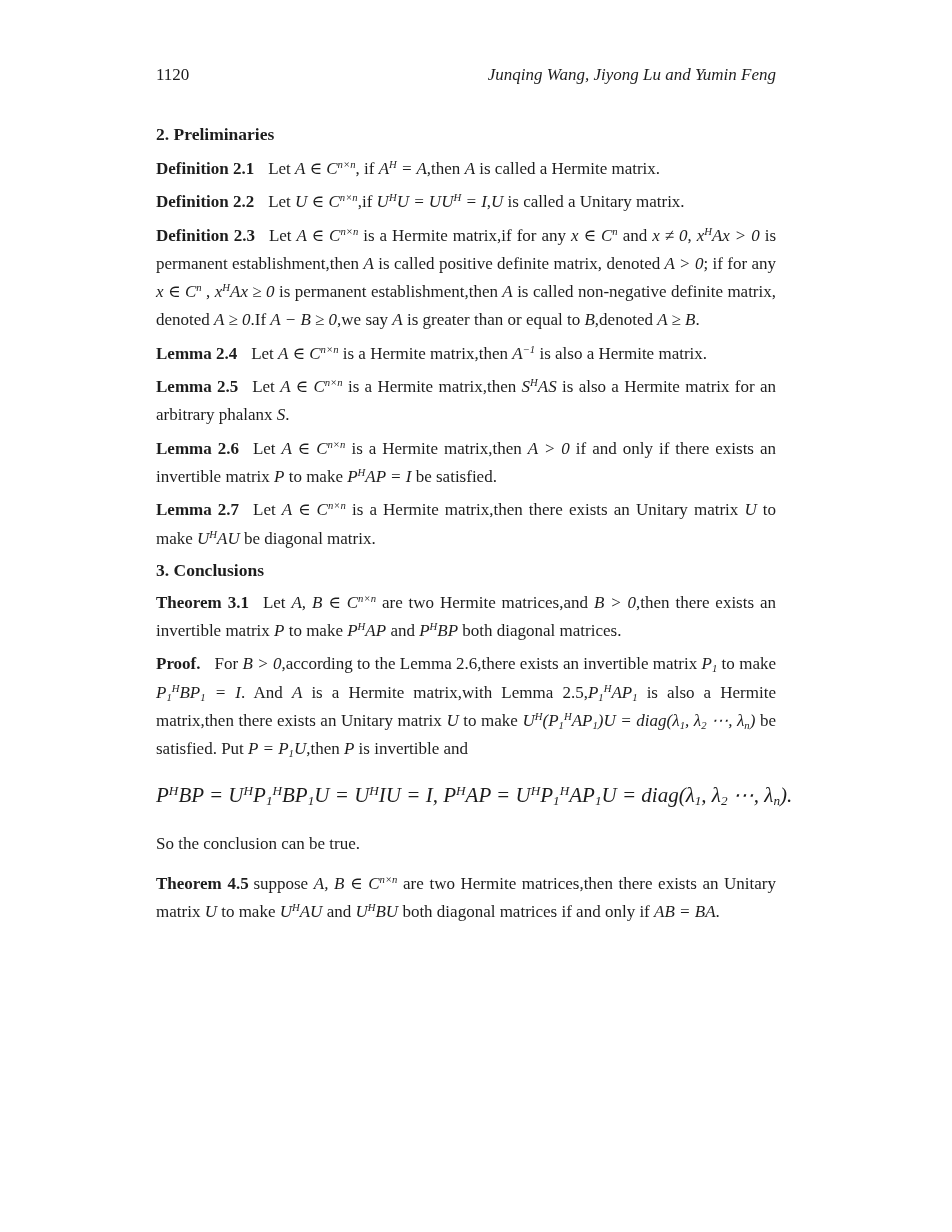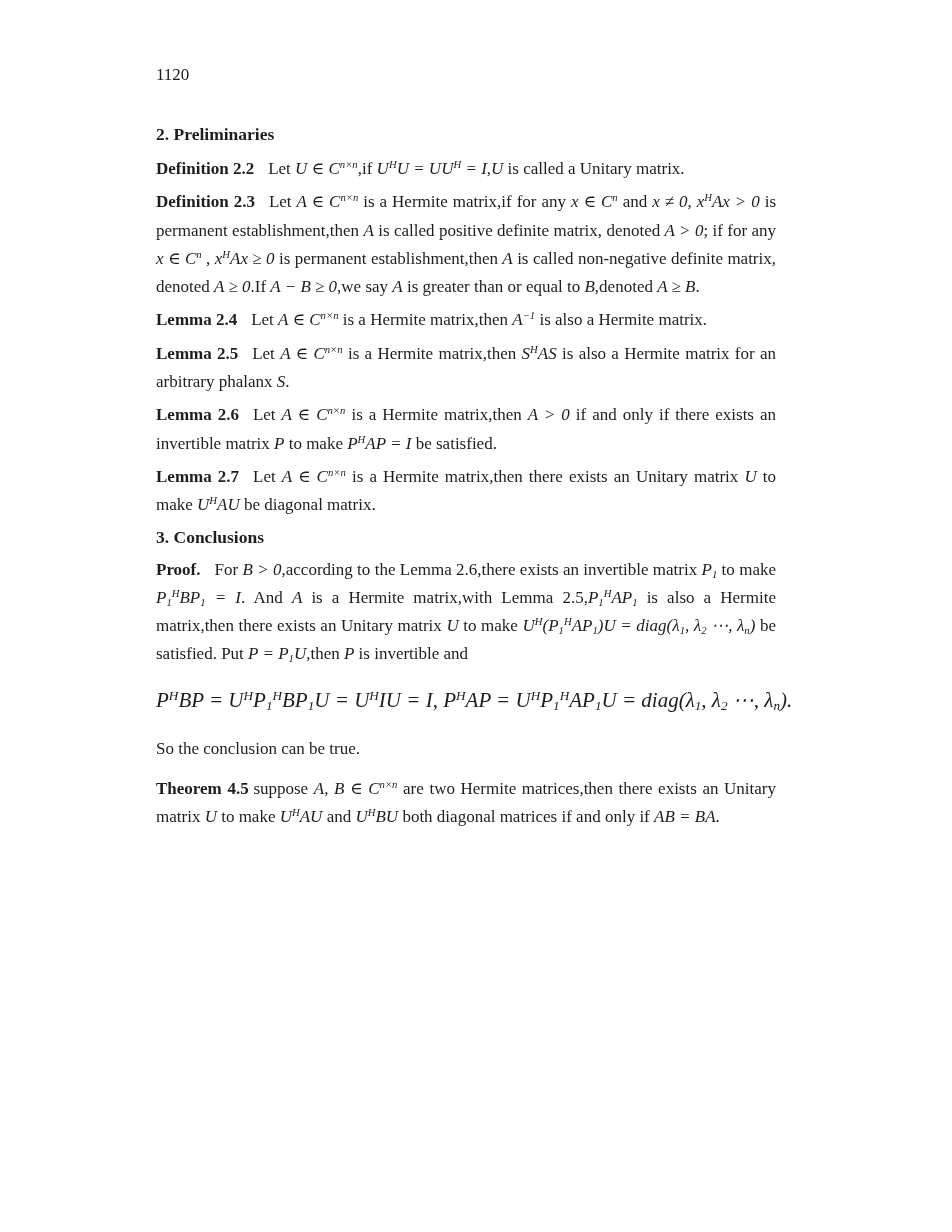--- a/index.html
+++ b/index.html
@@ -66,39 +66,42 @@
   }
 </style>
 </head>
 <body>
 
 <div class="page">
   <div class="content">
 
     <div class="header">
       <span class="page-number">1120</span>
+      <span class="running-head">Junqing Wang, Jiyong Lu and Yumin Feng</span>
     </div>
 
     <h2 class="sec sec-prelim">2. Preliminaries</h2>
 
+    <p class="para"><span class="plabel wide">Definition 2.1</span><span>Let <i class="math">A ∈ C<sup>n×n</sup></i>, if <i class="math">A<sup>H</sup> = A</i>,then <i class="math">A</i> is called a Hermite matrix.</span></p>
 
     <p class="para"><span class="plabel wide">Definition 2.2</span><span>Let <i class="math">U ∈ C<sup>n×n</sup></i>,if <i class="math">U<sup>H</sup>U = UU<sup>H</sup> = I</i>,<i class="math">U</i> is called a Unitary matrix.</span></p>
 
     <p class="para"><span class="plabel wide">Definition 2.3</span><span>Let <i class="math">A ∈ C<sup>n×n</sup></i> is a Hermite matrix,if for any <i class="math">x ∈ C<sup>n</sup></i> and <i class="math">x ≠ 0</i>, <i class="math">x<sup>H</sup>Ax &gt; 0</i> is permanent establishment,then <i class="math">A</i> is called positive definite matrix, denoted <i class="math">A &gt; 0</i>; if for any <i class="math">x ∈ C<sup>n</sup></i> , <i class="math">x<sup>H</sup>Ax ≥ 0</i> is permanent establishment,then <i class="math">A</i> is called non-negative definite matrix, denoted <i class="math">A ≥ 0</i>.If <i class="math">A − B ≥ 0</i>,we say <i class="math">A</i> is greater than or equal to <i class="math">B</i>,denoted <i class="math">A ≥ B</i>.</span></p>
 
     <p class="para"><span class="plabel wide">Lemma 2.4</span><span>Let <i class="math">A ∈ C<sup>n×n</sup></i> is a Hermite matrix,then <i class="math">A<sup>−1</sup></i> is also a Hermite matrix.</span></p>
 
     <p class="para"><span class="plabel wide">Lemma 2.5</span><span>Let <i class="math">A ∈ C<sup>n×n</sup></i> is a Hermite matrix,then <i class="math">S<sup>H</sup>AS</i> is also a Hermite matrix for an arbitrary phalanx <i class="math">S</i>.</span></p>
 
     <p class="para"><span class="plabel wide">Lemma 2.6</span><span>Let <i class="math">A ∈ C<sup>n×n</sup></i> is a Hermite matrix,then <i class="math">A &gt; 0</i> if and only if there exists an invertible matrix <i class="math">P</i> to make <i class="math">P<sup>H</sup>AP = I</i> be satisfied.</span></p>
 
     <p class="para"><span class="plabel wide">Lemma 2.7</span><span>Let <i class="math">A ∈ C<sup>n×n</sup></i> is a Hermite matrix,then there exists an Unitary matrix <i class="math">U</i> to make <i class="math">U<sup>H</sup>AU</i> be diagonal matrix.</span></p>
 
     <h2 class="sec sec-concl">3. Conclusions</h2>
 
+    <p class="para"><span class="plabel wide">Theorem 3.1</span><span>Let <i class="math">A, B ∈ C<sup>n×n</sup></i> are two Hermite matrices,and <i class="math">B &gt; 0</i>,then there exists an invertible matrix <i class="math">P</i> to make <i class="math">P<sup>H</sup>AP</i> and <i class="math">P<sup>H</sup>BP</i> both diagonal matrices.</span></p>
 
     <p class="para"><span class="plabel wide">Proof.</span><span>For <i class="math">B &gt; 0</i>,according to the Lemma 2.6,there exists an invertible matrix <i class="math">P<sub>1</sub></i> to make <i class="math">P<sub>1</sub><sup>H</sup>BP<sub>1</sub> = I</i>. And <i class="math">A</i> is a Hermite matrix,with Lemma 2.5,<i class="math">P<sub>1</sub><sup>H</sup>AP<sub>1</sub></i> is also a Hermite matrix,then there exists an Unitary matrix <i class="math">U</i> to make <i class="math">U<sup>H</sup>(P<sub>1</sub><sup>H</sup>AP<sub>1</sub>)U = diag(λ<sub>1</sub>, λ<sub>2</sub> ⋯, λ<sub>n</sub>)</i> be satisfied. Put <i class="math">P = P<sub>1</sub>U</i>,then <i class="math">P</i> is invertible and</span></p>
 
     <div class="equation"><i class="math">P<sup>H</sup>BP = U<sup>H</sup>P<sub>1</sub><sup>H</sup>BP<sub>1</sub>U = U<sup>H</sup>IU = I, P<sup>H</sup>AP = U<sup>H</sup>P<sub>1</sub><sup>H</sup>AP<sub>1</sub>U = diag(λ<sub>1</sub>, λ<sub>2</sub> ⋯, λ<sub>n</sub>).</i></div>
 
     <p class="plain">So the conclusion can be true.</p>
 
     <p class="para"><span class="plabel norm">Theorem 4.5</span><span>suppose <i class="math">A, B ∈ C<sup>n×n</sup></i> are two Hermite matrices,then there exists an Unitary matrix <i class="math">U</i> to make <i class="math">U<sup>H</sup>AU</i> and <i class="math">U<sup>H</sup>BU</i> both diagonal matrices if and only if <i class="math">AB = BA</i>.</span></p>
 
   </div>

